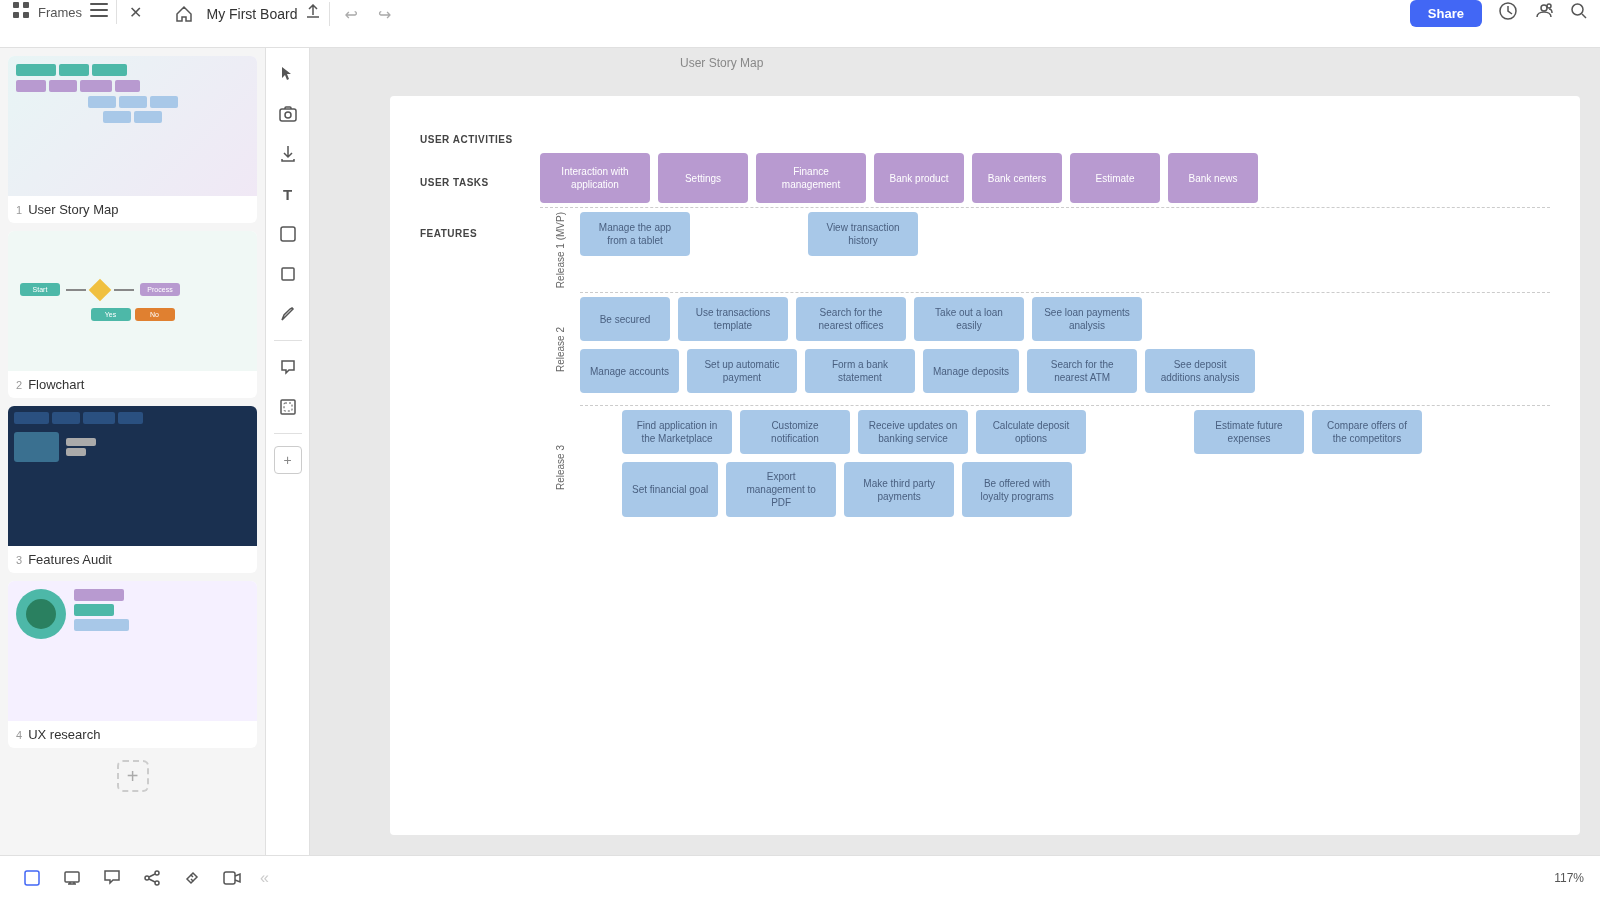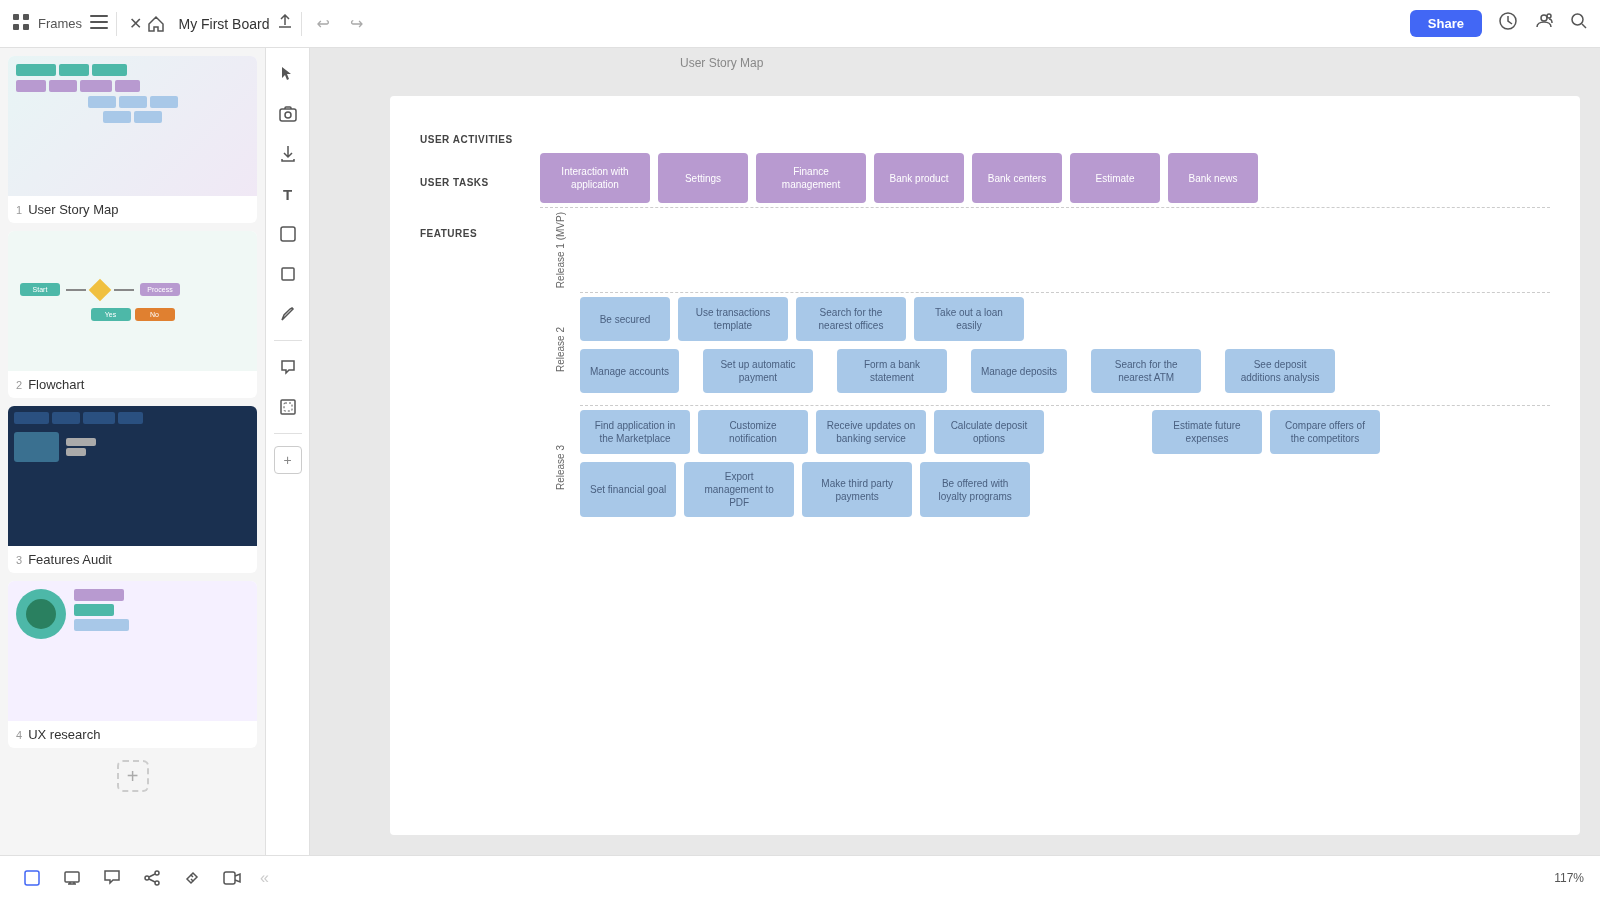--- a/index.html
+++ b/index.html
@@ -1,19 +1,19 @@
 <!DOCTYPE html>
 <html><head>
   <meta charset="utf-8">
   <style>
     * { box-sizing: border-box; margin: 0; padding: 0; }
     body { font-family: -apple-system, BlinkMacSystemFont, 'Segoe UI', sans-serif; background: #f0f0f0; display: flex; flex-direction: column; height: 100vh; overflow: hidden; }
 
     
-    .topbar { height: 48px; background: #fff; border-bottom: 1px solid #e0e0e0; display: flex; align-items: center; padding: 0 12px; gap: 0; z-index: 10; }
+    .topbar { height: 48px; background: #fff; border-bottom: 1px solid #e0e0e0; display: flex; align-items: flex-start; padding: 0 12px; gap: 28px; z-index: 10; }
     .topbar-left { display: flex; align-items: center; gap: 8px; }
     .app-title { font-size: 13px; color: #555; font-weight: 500; }
     .grid-icon, .menu-icon { cursor: pointer; color: #555; }
     .close-icon { cursor: pointer; color: #555; margin-left: 4px; }
     .topbar-divider { width: 1px; height: 24px; background: #e0e0e0; }
     .topbar-center { display: flex; align-items: center; gap: 8px; flex: 1; }
     .home-btn { width: 28px; height: 28px; display: flex; align-items: center; justify-content: center; cursor: pointer; color: #555; }
     .board-name { font-size: 14px; font-weight: 500; color: #333; }
     .upload-btn { cursor: pointer; color: #555; }
     .undo-btn, .redo-btn { cursor: pointer; color: #aaa; font-size: 16px; padding: 4px 6px; }
@@ -332,50 +332,55 @@
         <div style="display:flex;">
           <div class="row-label" style="font-size:10px; font-weight:800; padding-top:16px;">FEATURES</div>
 
           <div style="flex:1;">
 
             <div style="display:flex; margin-bottom:0;">
               <div style="width:40px; display:flex; align-items:center; justify-content:center;">
                 <div style="writing-mode:vertical-rl; transform:rotate(180deg); font-size:10px; color:#666; text-align:center; white-space:nowrap;">Release 1 (MVP)</div>
               </div>
               <div style="flex:1;">
+                <div style="display:flex; flex-wrap:wrap; gap:8px; margin-bottom:8px; flex-wrap:nowrap;">
+                  <div class="card card-blue">Manage the app from a tablet</div>
+                  <div class="card card-blue" style="margin-left:110px;">View transaction history</div>
+                </div>
               </div>
             </div>
 
             <div style="border-top:1.5px dashed #ccc; margin:4px 0 4px 40px;"></div>
 
             <div style="display:flex; margin-bottom:0;">
               <div style="width:40px; display:flex; align-items:center; justify-content:center;">
                 <div style="writing-mode:vertical-rl; transform:rotate(180deg); font-size:10px; color:#666; text-align:center; white-space:nowrap;">Release 2</div>
               </div>
               <div style="flex:1;">
                 <div style="display:flex; gap:8px; margin-bottom:8px; flex-wrap:nowrap;">
                   <div class="card card-blue">Be secured</div>
                   <div class="card card-blue">Use transactions template</div>
                   <div class="card card-blue">Search for the nearest offices</div>
                   <div class="card card-blue">Take out a loan easily</div>
+                  <div class="card card-blue">See loan payments analysis</div>
                 </div>
-                <div style="display:flex; gap:24px; margin-bottom:8px; flex-wrap:nowrap;">
+                <div style="display:flex; gap:8px; margin-bottom:8px; flex-wrap:nowrap;">
                   <div class="card card-blue">Manage accounts</div>
                   <div class="card card-blue">Set up automatic payment</div>
                   <div class="card card-blue">Form a bank statement</div>
                   <div class="card card-blue">Manage deposits</div>
                   <div class="card card-blue">Search for the nearest ATM</div>
                   <div class="card card-blue">See deposit additions analysis</div>
                 </div>
               </div>
             </div>
 
             <div style="border-top:1.5px dashed #ccc; margin:4px 0 4px 40px;"></div>
 
-            <div style="display:flex; margin-bottom:0;">
+            <div style="display:flex; margin-bottom:0;gap:42px;">
               <div style="width:40px; display:flex; align-items:center; justify-content:center;">
                 <div style="writing-mode:vertical-rl; transform:rotate(180deg); font-size:10px; color:#666; text-align:center; white-space:nowrap;">Release 3</div>
               </div>
               <div style="flex:1;">
                 <div style="display:flex; gap:8px; margin-bottom:8px; flex-wrap:nowrap;">
                   <div class="card card-blue">Find application in the Marketplace</div>
                   <div class="card card-blue">Customize notification</div>
                   <div class="card card-blue">Receive updates on banking service</div>
                   <div class="card card-blue">Calculate deposit options</div>
                   <div class="card card-blue" style="margin-left:100px;">Estimate future expenses</div>

